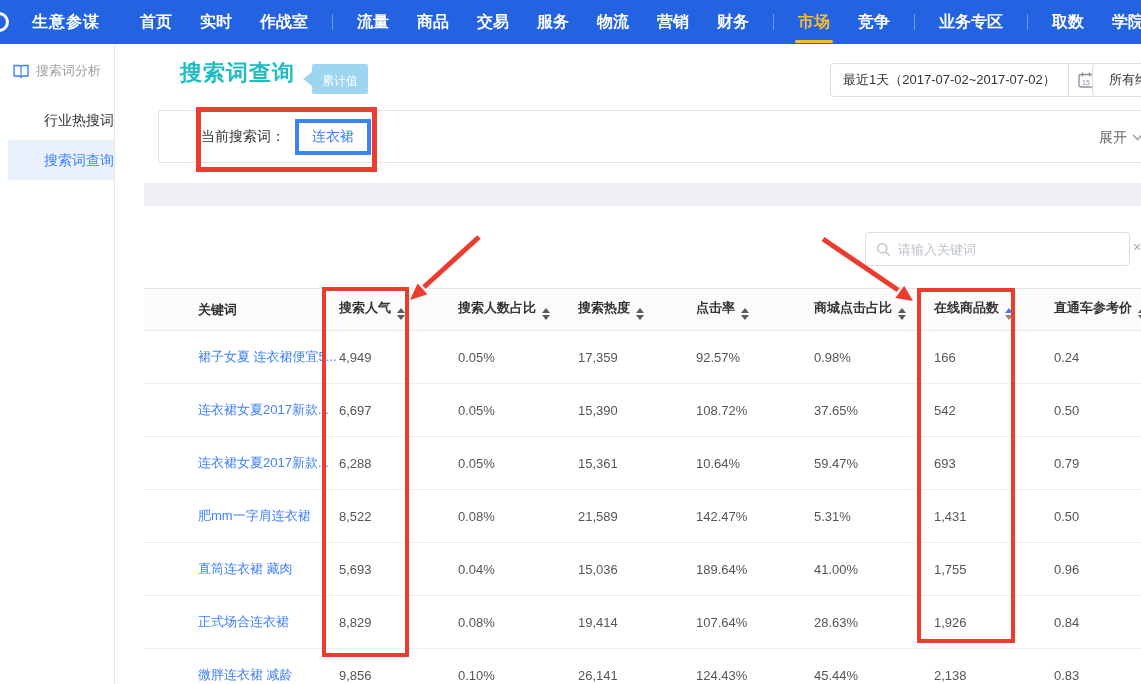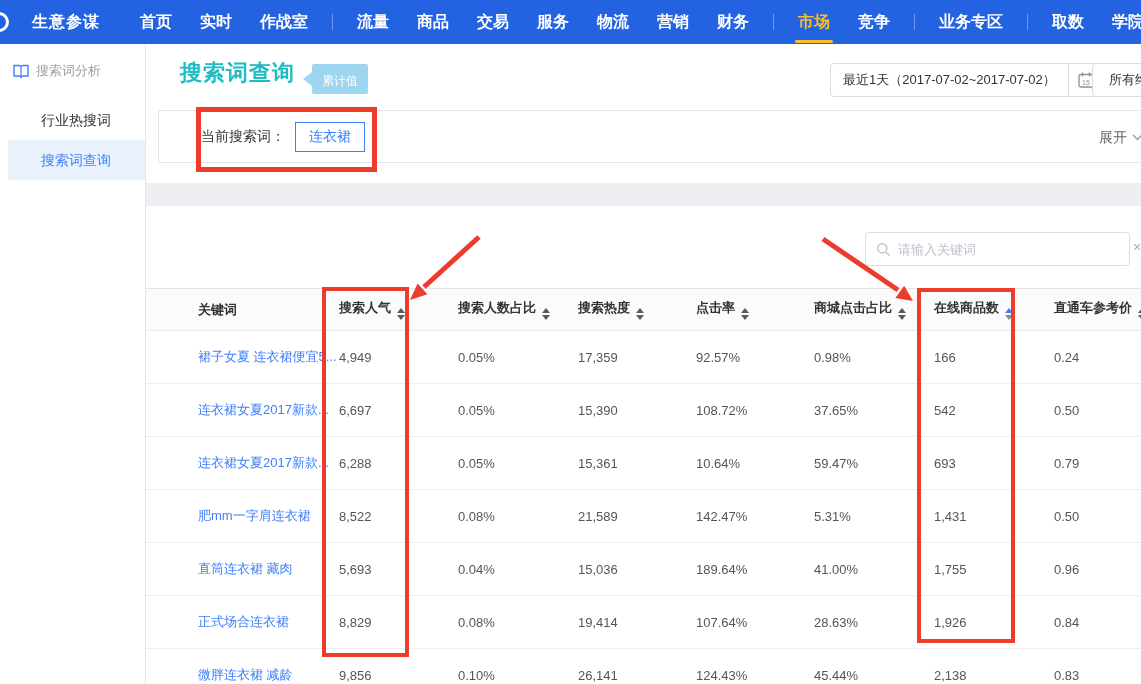--- a/index.html
+++ b/index.html
@@ -27,22 +27,22 @@
   }
   .nav-item.active { color:#f7be33; }
   .nav-item.active::after {
     content:""; position:absolute; left:50%; transform:translateX(-50%);
     bottom:1px; width:38px; height:3px; background:#f7be33; border-radius:2px;
   }
   .nav-div { width:1px; height:16px; background:rgba(255,255,255,.35); margin:0 10px; }
 
   
   .sidebar {
-    position:absolute; left:0; top:44px; width:146px; bottom:0;
-    background:#fff; border-right:1px solid #e6e6e6; z-index:5;
+    position:absolute; left:0; top:44px; width:115px; bottom:0;
+    background:#fff; border-right:1px solid #e6e6e6; z-index:5;text-align:right;
   }
   .side-section {
     display:flex; align-items:center; gap:7px;
     padding:18px 0 12px 13px; color:#9aa0a6; font-size:13px;
   }
   .side-item {
     height:40px; line-height:40px; padding-left:33px;
     font-size:14px; color:#333; cursor:pointer; white-space:nowrap;
   }
   .side-items { margin-top:8px;padding-left:8px; }
@@ -77,21 +77,21 @@
     line-height:32px; padding-left:16px; font-size:13px; color:#333; cursor:pointer; white-space:nowrap;
   }
 
   .filter-card {
     position:absolute; left:14px; top:66px; width:1010px; height:53px;
     border:1px solid #e6e6e6; border-radius:2px; background:#fff;
     display:flex; align-items:center;
   }
   .cs-label { margin-left:42px; font-size:14px; color:#333; white-space:nowrap; }
   .cs-term {
-    margin-left:10px; border:1px solid #3b82f6; color:#4080fa; font-size:14px;
+    margin-left:10px; border:4px solid #3b82f6; color:#4080fa; font-size:14px;
     padding:5px 13px; background:#fff; cursor:pointer; white-space:nowrap;
   }
   .expand {
     position:absolute; left:940px; top:0; height:53px; display:flex; align-items:center; gap:5px;
     font-size:14px; color:#666; cursor:pointer;
   }
 
   .gray-strip { position:absolute; left:0; top:139px; width:997px; height:23px; background:#edeff2; }
 
   .search-box {

